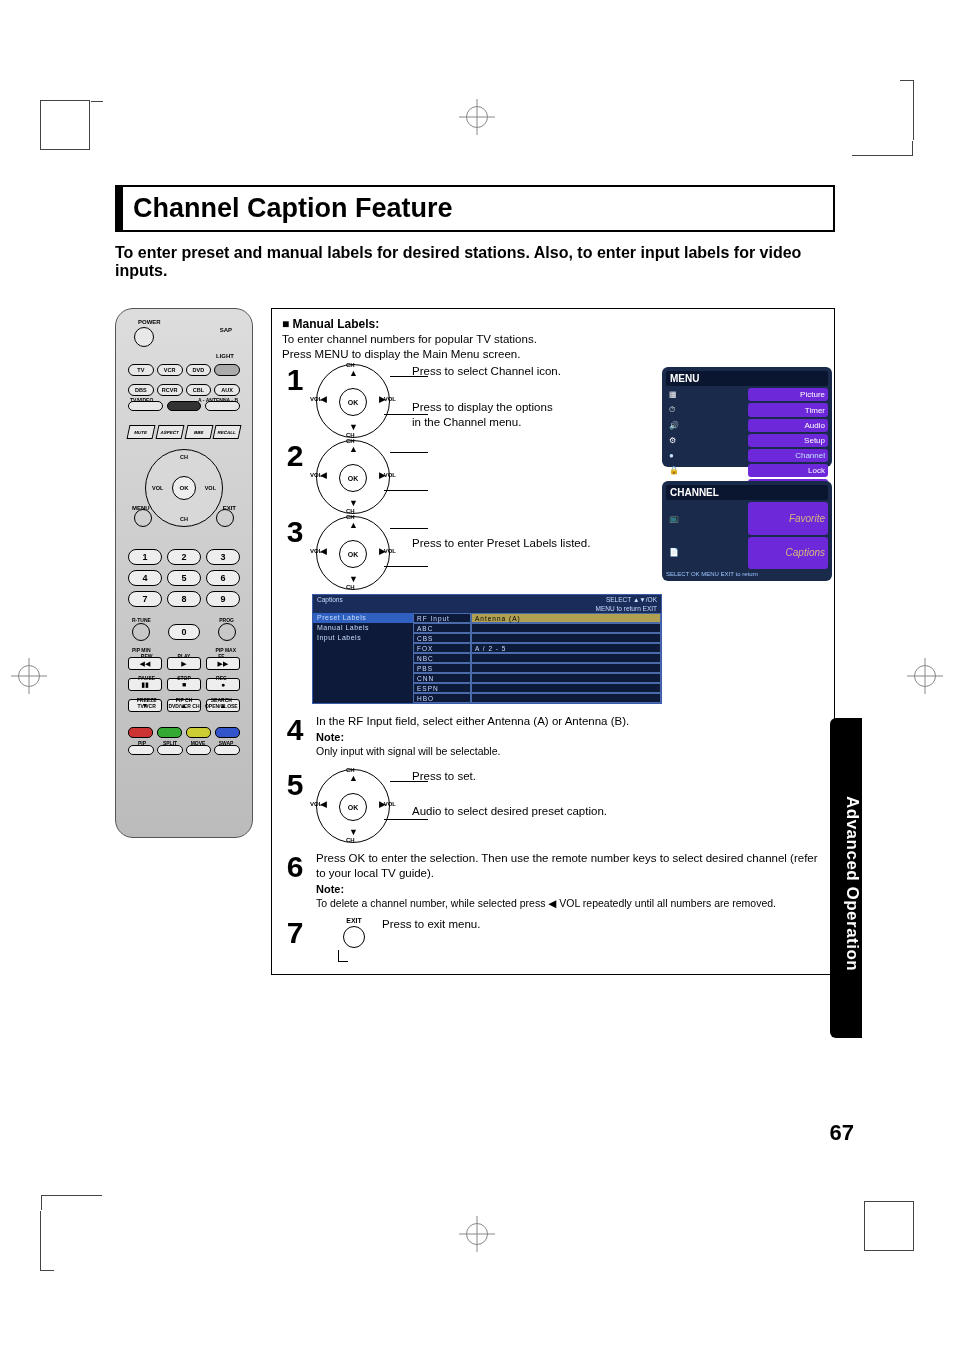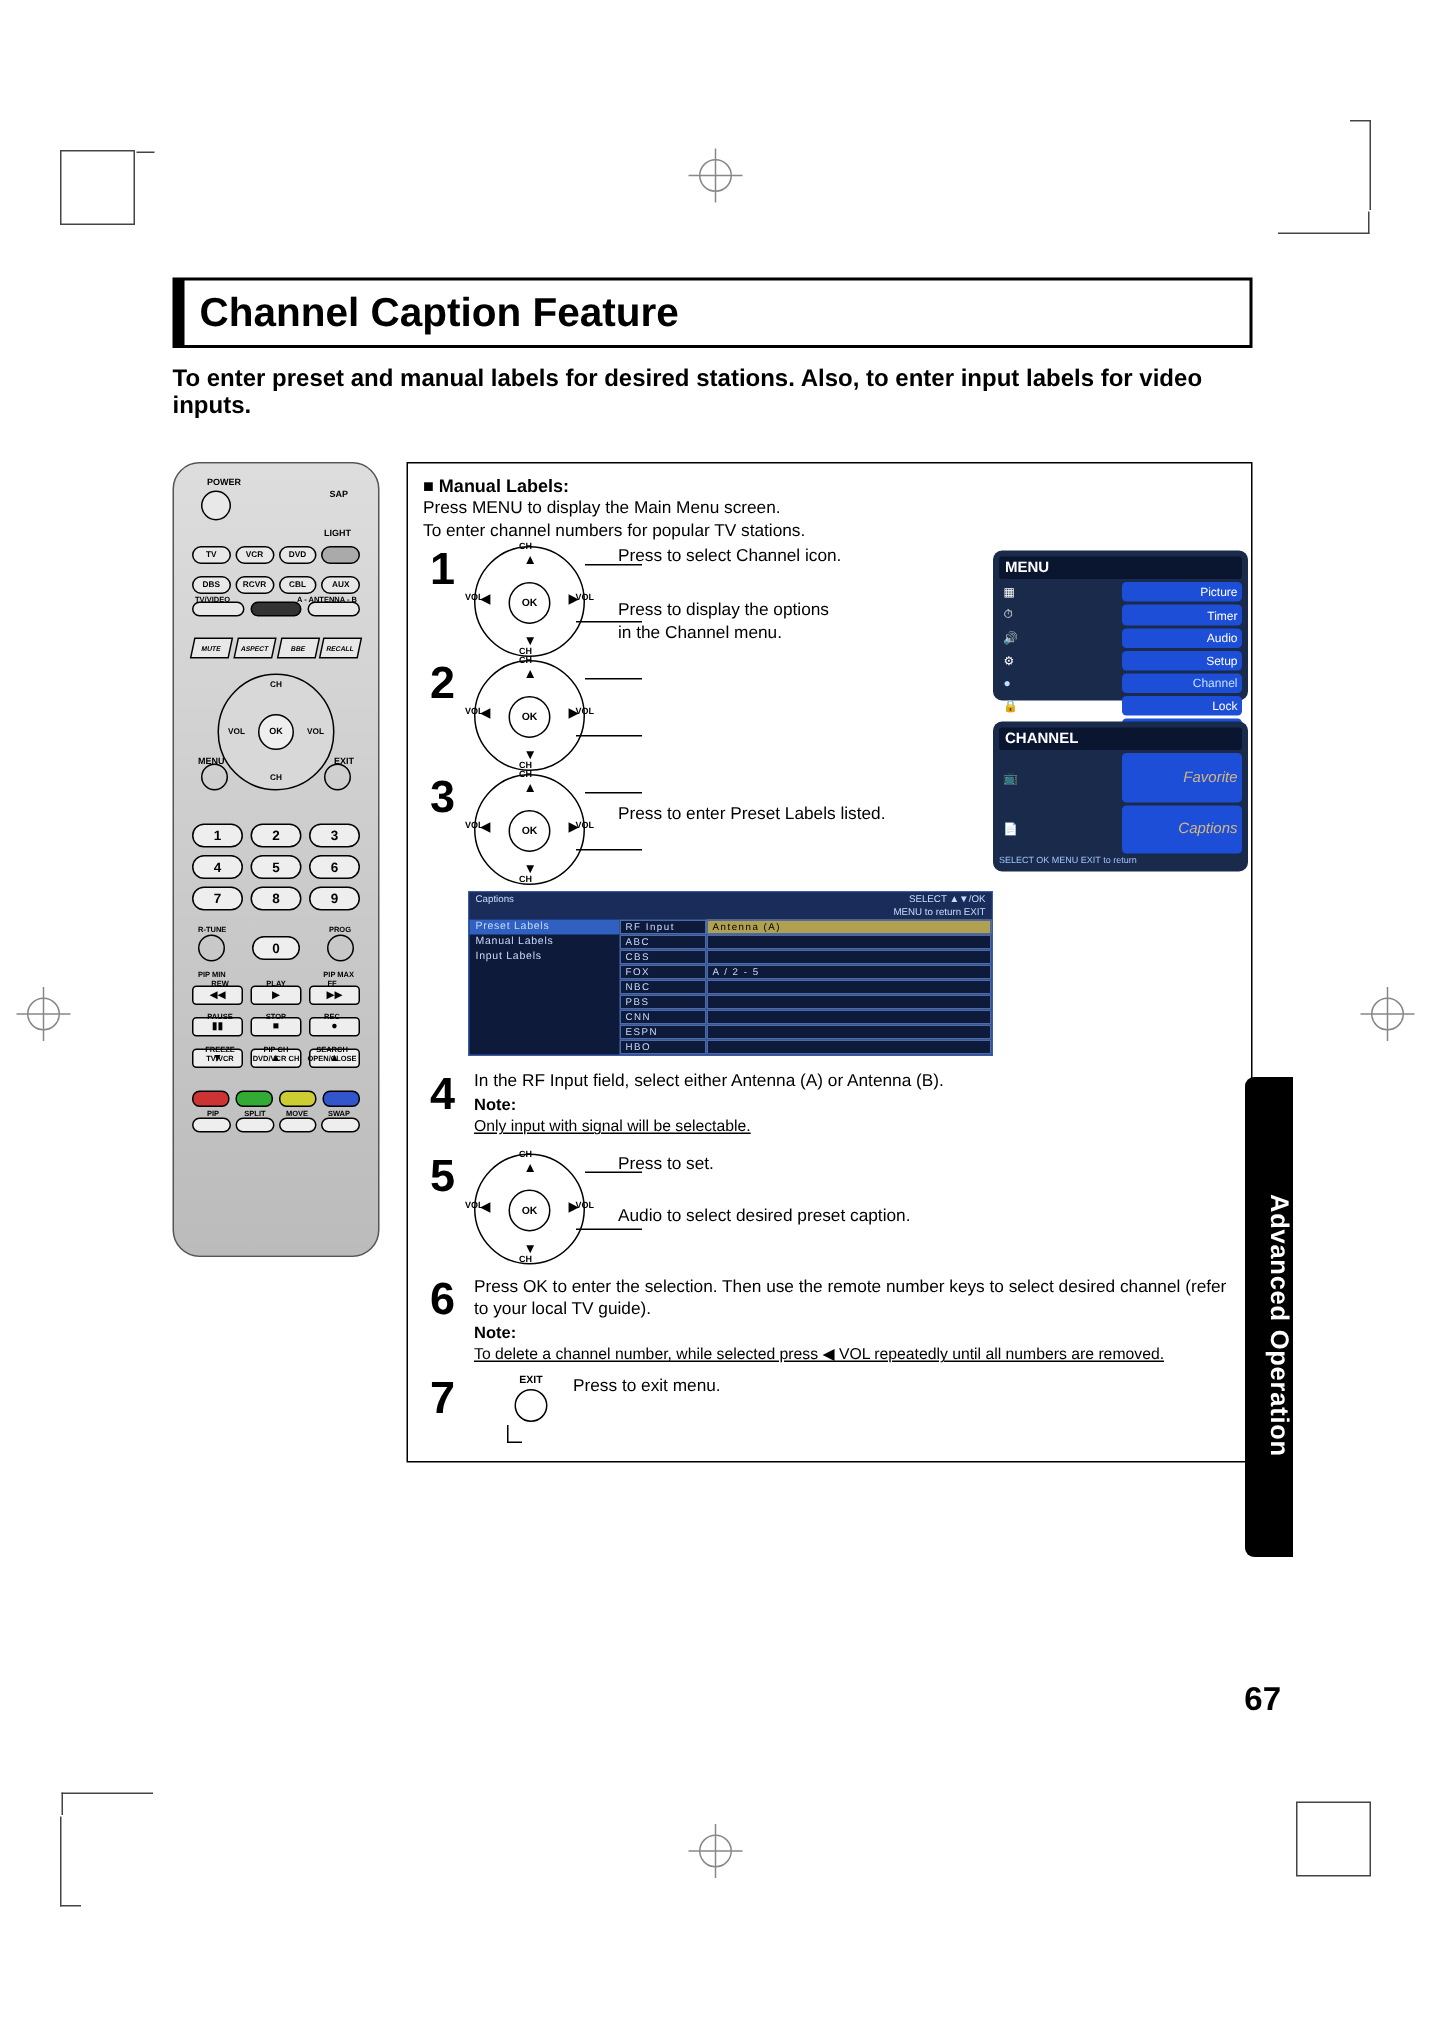--- a/index.html
+++ b/index.html
@@ -102,41 +102,41 @@
   .nav-icon .arr.r{right:18px;top:30px;}
   .line-r{position:absolute;top:12px;left:74px;width:38px;height:1px;background:#000;}
   .line-br{position:absolute;top:50px;left:68px;width:44px;height:1px;background:#000;}
 
   .osd {
     width: 170px; height: 100px; background: #1a2a4a; border-radius: 6px;
     font-size: 8px; color: #fff; padding: 4px; position:absolute; right:2px;
     display:grid;grid-template-columns:1fr 1fr;gap:2px;
   }
   .osd .title{grid-column:1/3;font-weight:bold;background:#0a1530;padding:2px 4px;border-radius:2px;font-size:10px;}
-  .osd .cell{background:#1d4ed8;border-radius:3px;padding:2px 3px;font-size:8px;display:flex;align-items:center;justify-content:flex-end;}
+  .osd .cell{background:#6d28d9;border-radius:3px;padding:2px 3px;font-size:8px;display:flex;align-items:center;justify-content:flex-end;}
   .osd .cell.l{justify-content:flex-start;background:transparent;}
   .osd-1 .cell.active{color:#c0e0ff;}
   .osd-bar{font-size:6px;color:#9ec5ff;}
 
   .osd-2 .big{font-size:10px;font-style:italic;color:#d4b780;}
 
   .caption-table{
     margin-top:6px;margin-left:30px;width:350px;border:1px solid #3a5aaa;font-size:7px;background:#0e1a3a;color:#c8dcff;
   }
   .ct-hdr{display:flex;justify-content:space-between;padding:1px 4px;background:#1a2d5a;}
   .ct-hdr span{font-size:6.5px;}
   .ct-row{display:flex;}
   .ct-left{width:100px;padding:1px 4px;font-size:7px;letter-spacing:0.5px;}
   .ct-left.hl{background:#3060c0;}
   .ct-right{flex:1;display:grid;grid-template-columns:58px 1fr;font-size:6.5px;}
   .ct-cell{border:0.5px solid #4a6aaa;padding:0.5px 3px;letter-spacing:1px;}
   .ct-cell.hl{background:#b0a050;color:#000;}
 
   .note-lbl{font-weight:bold;font-size:11px;}
-  .note-txt{font-size:10.5px;text-decoration:underline;}
+  .note-txt{font-size:10.5px;}
 
   .exit-icon{width:40px;text-align:center;flex-shrink:0;margin-left:18px;}
   .exit-icon .elbl{font-size:7px;font-weight:bold;}
   .exit-icon .ecirc{width:22px;height:22px;border:1.5px solid #000;border-radius:50%;margin:2px auto;}
   .exit-icon .etail{width:10px;height:12px;border-left:1.2px solid #000;border-bottom:1.2px solid #000;margin-left:4px;}
 
   .side-tab{
     position:absolute;right:92px;top:718px;width:32px;height:320px;
     background:#000;color:#fff;writing-mode:vertical-rl;text-orientation:mixed;
     font-size:17px;font-weight:bold;text-align:center;padding-top:12px;
@@ -273,22 +273,22 @@
           <span class="qbtn"></span>
           <span class="qbtn"></span>
           <span class="qbtn"></span>
         </div>
       </div>
     </div>
 
     <div class="content-col">
       <div class="content-box">
         <div class="sec-hdr">■ Manual Labels:</div>
+        <div class="sec-intro">To enter channel numbers for popular TV stations.</div>
         <div class="sec-intro">Press MENU to display the Main Menu screen.</div>
-        <div class="sec-intro">To enter channel numbers for popular TV stations.</div>
 
         <div class="osd osd-1" style="top:58px;">
           <div class="title">MENU</div>
           <div class="cell l">▦</div>
             <div class="cell">Picture</div>
           <div class="cell l">⏱</div>
             <div class="cell">Timer</div>
           <div class="cell l">🔊</div>
             <div class="cell">Audio</div>
           <div class="cell l">⚙</div>

